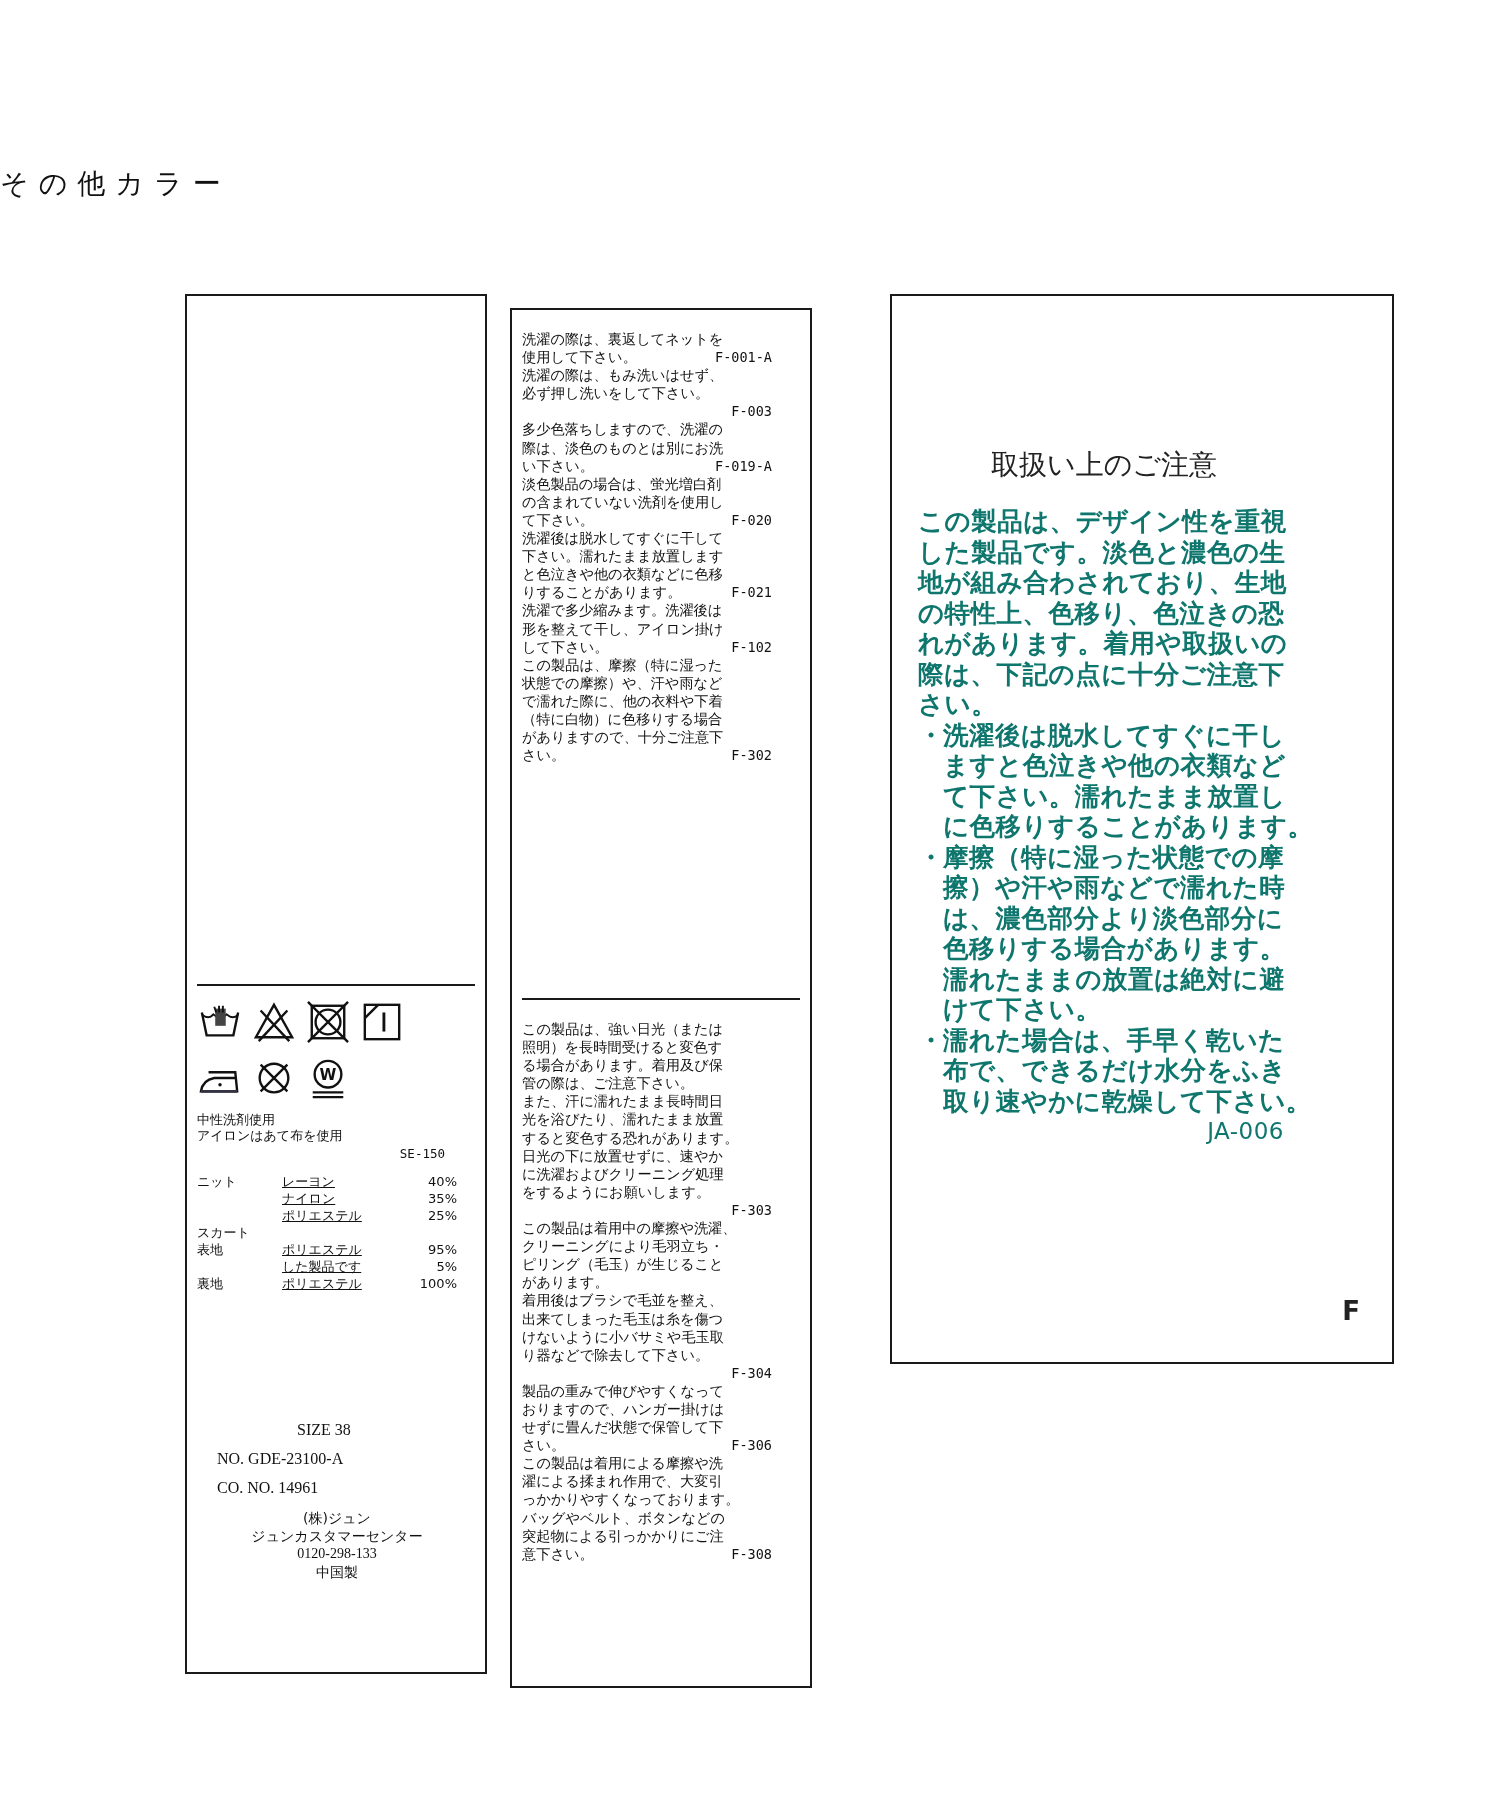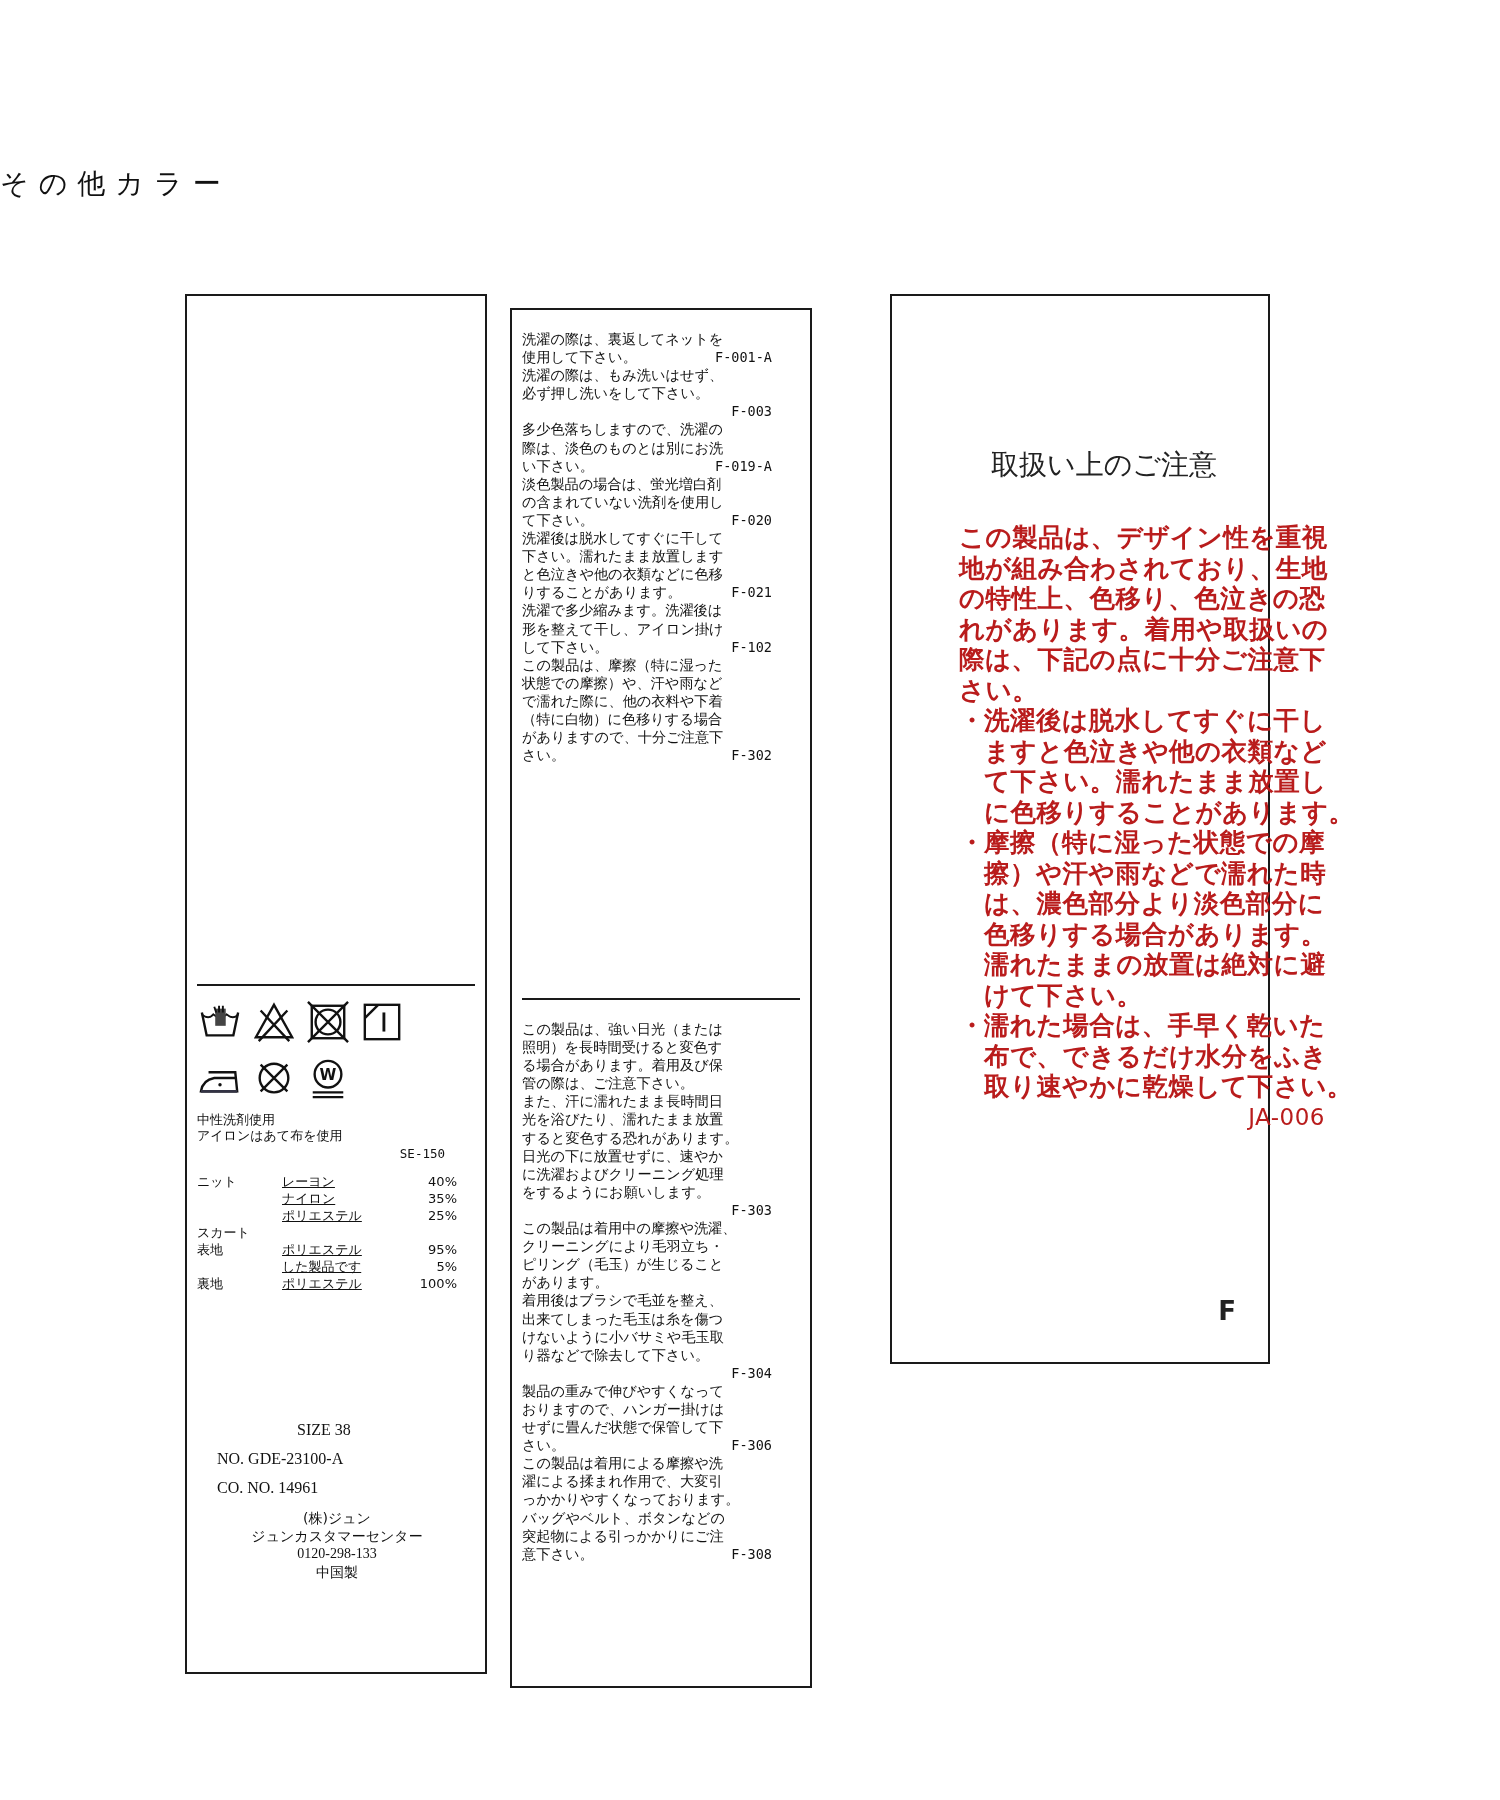--- a/index.html
+++ b/index.html
@@ -3,41 +3,41 @@
 <meta charset="utf-8">
 <style>
   html, body { margin:0; padding:0; background:#ffffff; }
   body { width:1500px; height:1800px; position:relative; overflow:hidden;
          font-family: "DejaVu Sans", sans-serif; color:#111; }
   .title { position:absolute; left:0; top:165px; width:1500px; 
            font-size:28px; letter-spacing:10px; color:#111; font-weight:500; }
   .panel { position:absolute; border:2px solid #1a1a1a; background:#fff; box-sizing:border-box; }
   #p-left { left:185px; top:294px; width:302px; height:1380px; }
   #p-mid  { left:510px; top:308px; width:302px; height:1380px; }
-  #p-right{ left:890px; top:294px; width:380px; height:1070px; }
+  #p-right{ left:890px; top:294px; width:504px; height:1070px; }
   .divider { position:absolute; height:2px; background:#1a1a1a; }
   .tag-text { position:absolute; font-family:"DejaVu Sans", sans-serif; font-size:14.2px; line-height:18.1px; white-space:pre; }
   .mid-text { left:10px; width:250px; }
   .code { display:block; text-align:right; font-family:"DejaVu Sans Mono", monospace; font-size:13.5px; }
   .line { display:block; }
   .care-icons { position:absolute; left:12px; top:705px; width:260px; }
   .care-row { display:flex; gap:12px; margin-bottom:14px; }
   .care-icon { width:42px; height:42px; }
   .care-notes { position:absolute; left:10px; top:816px; font-size:13px; line-height:16px; }
   .se-code { position:absolute; right:40px; top:850px; font-family:"DejaVu Sans Mono", monospace; font-size:12.5px; }
   .comp { position:absolute; left:10px; top:877px; width:270px; font-size:13px; line-height:17px; }
   .comp-row { display:flex; }
   .comp-part { width:85px; }
   .comp-fiber { width:125px;text-decoration:underline; }
   .comp-pct { width:50px; text-align:right; }
   .size-block { position:absolute; left:0; width:300px; font-family:Liberation Serif, serif; font-size:16px; }
   .center-block { position:absolute; left:0; top:1213px; width:300px; text-align:center; font-size:14px; line-height:18px; }
   .center-block .mono { font-family:Liberation Serif, serif; }
   .right-heading { position:absolute; left:0; width:424px; top:150px; text-align:center; font-size:28px; font-family:"DejaVu Sans", sans-serif; color:#222; }
-  .right-body { position:absolute; left:26px; top:226px; width:390px; font-size:25.5px; line-height:30.5px; color:#b91c1c; font-weight:bold; letter-spacing:0.5px;margin-left:41px; }
+  .right-body { position:absolute; left:26px; top:210px; width:390px; font-size:25.5px; line-height:30.5px; color:#0f766e; font-weight:bold; letter-spacing:0.5px; }
   .right-body .b { display:flex; }
   .right-body .bullet { width:25px; flex:none; text-align:center; }
   .right-body .bt { white-space:pre; }
   .right-code { display:block; text-align:right; padding-right:24px; font-weight:normal; font-size:23px; }
   .right-letter { position:absolute; right:32px; bottom:36px; font-size:26px; font-weight:bold; color:#222; }
 </style>
 </head>
 <body>
 
 <div class="title">その他カラー</div>
@@ -145,20 +145,21 @@
 <div class="panel" id="p-mid">
   <div class="tag-text mid-text" id="mid-upper" style="top:20px;"><div><span class="line">洗濯の際は、裏返してネットを</span><span class="line" style="display: flex; justify-content: space-between;"><span>使用して下さい。</span><span class="code">F-001-A</span></span></div><div><span class="line">洗濯の際は、もみ洗いはせず、</span><span class="line">必ず押し洗いをして下さい。</span><span class="code">F-003</span></div><div><span class="line">多少色落ちしますので、洗濯の</span><span class="line">際は、淡色のものとは別にお洗</span><span class="line" style="display: flex; justify-content: space-between;"><span>い下さい。</span><span class="code">F-019-A</span></span></div><div><span class="line">淡色製品の場合は、蛍光増白剤</span><span class="line">の含まれていない洗剤を使用し</span><span class="line" style="display: flex; justify-content: space-between;"><span>て下さい。</span><span class="code">F-020</span></span></div><div><span class="line">洗濯後は脱水してすぐに干して</span><span class="line">下さい。濡れたまま放置します</span><span class="line">と色泣きや他の衣類などに色移</span><span class="line" style="display: flex; justify-content: space-between;"><span>りすることがあります。</span><span class="code">F-021</span></span></div><div><span class="line">洗濯で多少縮みます。洗濯後は</span><span class="line">形を整えて干し、アイロン掛け</span><span class="line" style="display: flex; justify-content: space-between;"><span>して下さい。</span><span class="code">F-102</span></span></div><div><span class="line">この製品は、摩擦（特に湿った</span><span class="line">状態での摩擦）や、汗や雨など</span><span class="line">で濡れた際に、他の衣料や下着</span><span class="line">（特に白物）に色移りする場合</span><span class="line">がありますので、十分ご注意下</span><span class="line" style="display: flex; justify-content: space-between;"><span>さい。</span><span class="code">F-302</span></span></div></div>
   <div class="divider" style="left:10px; right:10px; top:688px;"></div>
   <div class="tag-text mid-text" id="mid-lower" style="top:710px;"><div><span class="line">この製品は、強い日光（または</span><span class="line">照明）を長時間受けると変色す</span><span class="line">る場合があります。着用及び保</span><span class="line">管の際は、ご注意下さい。</span><span class="line">また、汗に濡れたまま長時間日</span><span class="line">光を浴びたり、濡れたまま放置</span><span class="line">すると変色する恐れがあります。</span><span class="line">日光の下に放置せずに、速やか</span><span class="line">に洗濯およびクリーニング処理</span><span class="line">をするようにお願いします。</span><span class="code">F-303</span></div><div><span class="line">この製品は着用中の摩擦や洗濯、</span><span class="line">クリーニングにより毛羽立ち・</span><span class="line">ピリング（毛玉）が生じること</span><span class="line">があります。</span><span class="line">着用後はブラシで毛並を整え、</span><span class="line">出来てしまった毛玉は糸を傷つ</span><span class="line">けないように小バサミや毛玉取</span><span class="line">り器などで除去して下さい。</span><span class="code">F-304</span></div><div><span class="line">製品の重みで伸びやすくなって</span><span class="line">おりますので、ハンガー掛けは</span><span class="line">せずに畳んだ状態で保管して下</span><span class="line" style="display: flex; justify-content: space-between;"><span>さい。</span><span class="code">F-306</span></span></div><div><span class="line">この製品は着用による摩擦や洗</span><span class="line">濯による揉まれ作用で、大変引</span><span class="line">っかかりやすくなっております。</span><span class="line">バッグやベルト、ボタンなどの</span><span class="line">突起物による引っかかりにご注</span><span class="line" style="display: flex; justify-content: space-between;"><span>意下さい。</span><span class="code">F-308</span></span></div></div>
 </div>
 
 <div class="panel" id="p-right">
   <div class="right-heading">取扱い上のご注意</div>
   <div class="right-body" id="right-body">
       <div class="bt">この製品は、デザイン性を重視</div>
+      <div class="bt">した製品です。淡色と濃色の生</div>
       <div class="bt">地が組み合わされており、生地</div>
       <div class="bt">の特性上、色移り、色泣きの恐</div>
       <div class="bt">れがあります。着用や取扱いの</div>
       <div class="bt">際は、下記の点に十分ご注意下</div>
       <div class="bt">さい。</div>
       <div class="b">
         <span class="bullet">・</span>
         <span class="bt">洗濯後は脱水してすぐに干し</span>
       </div>
       <div class="b">

